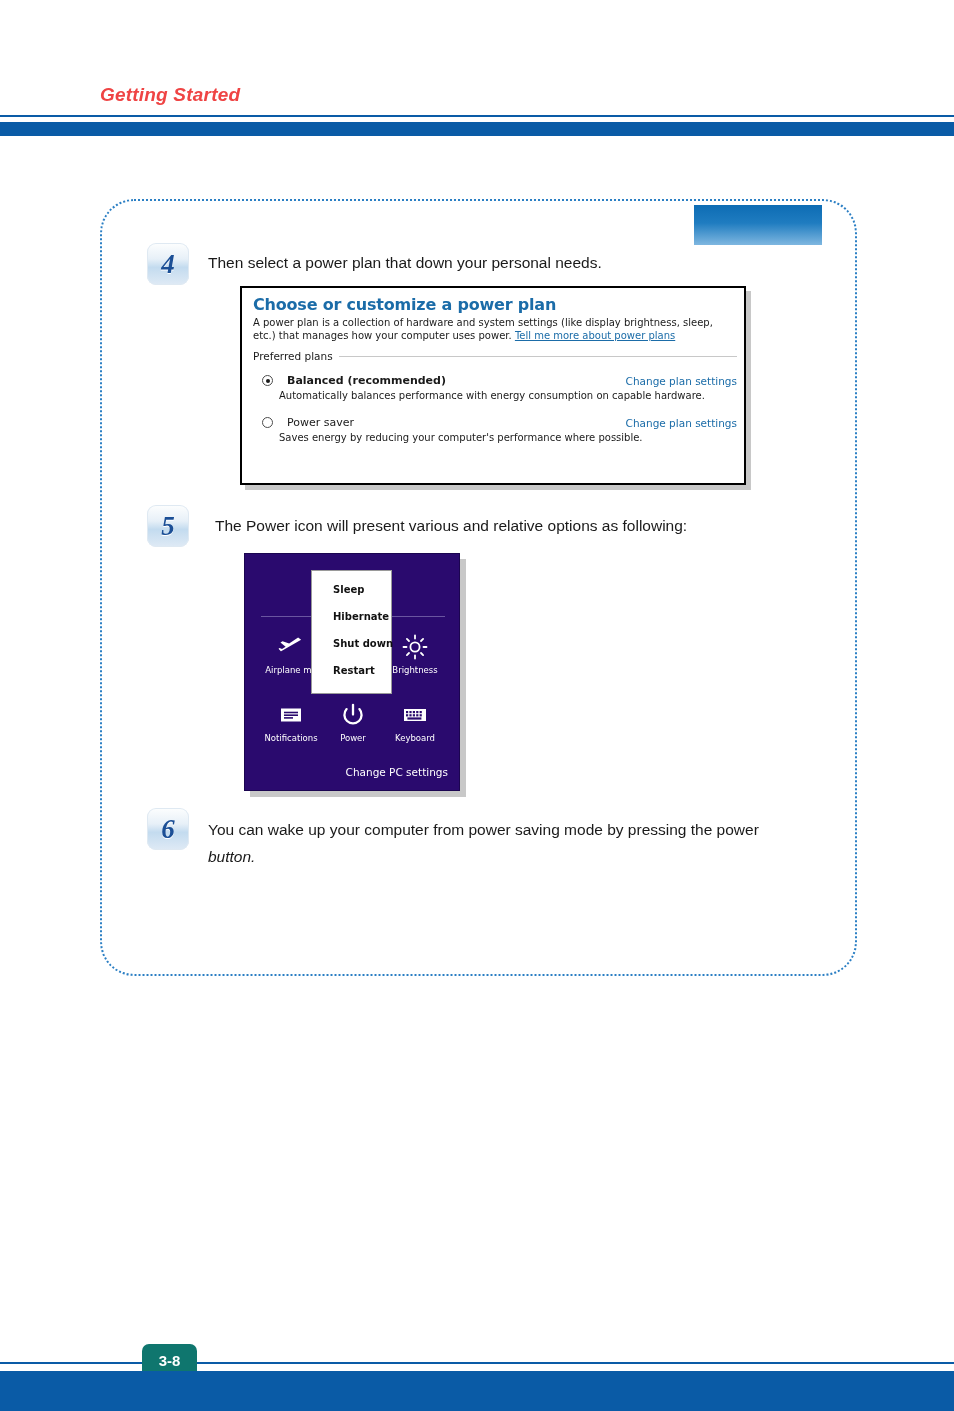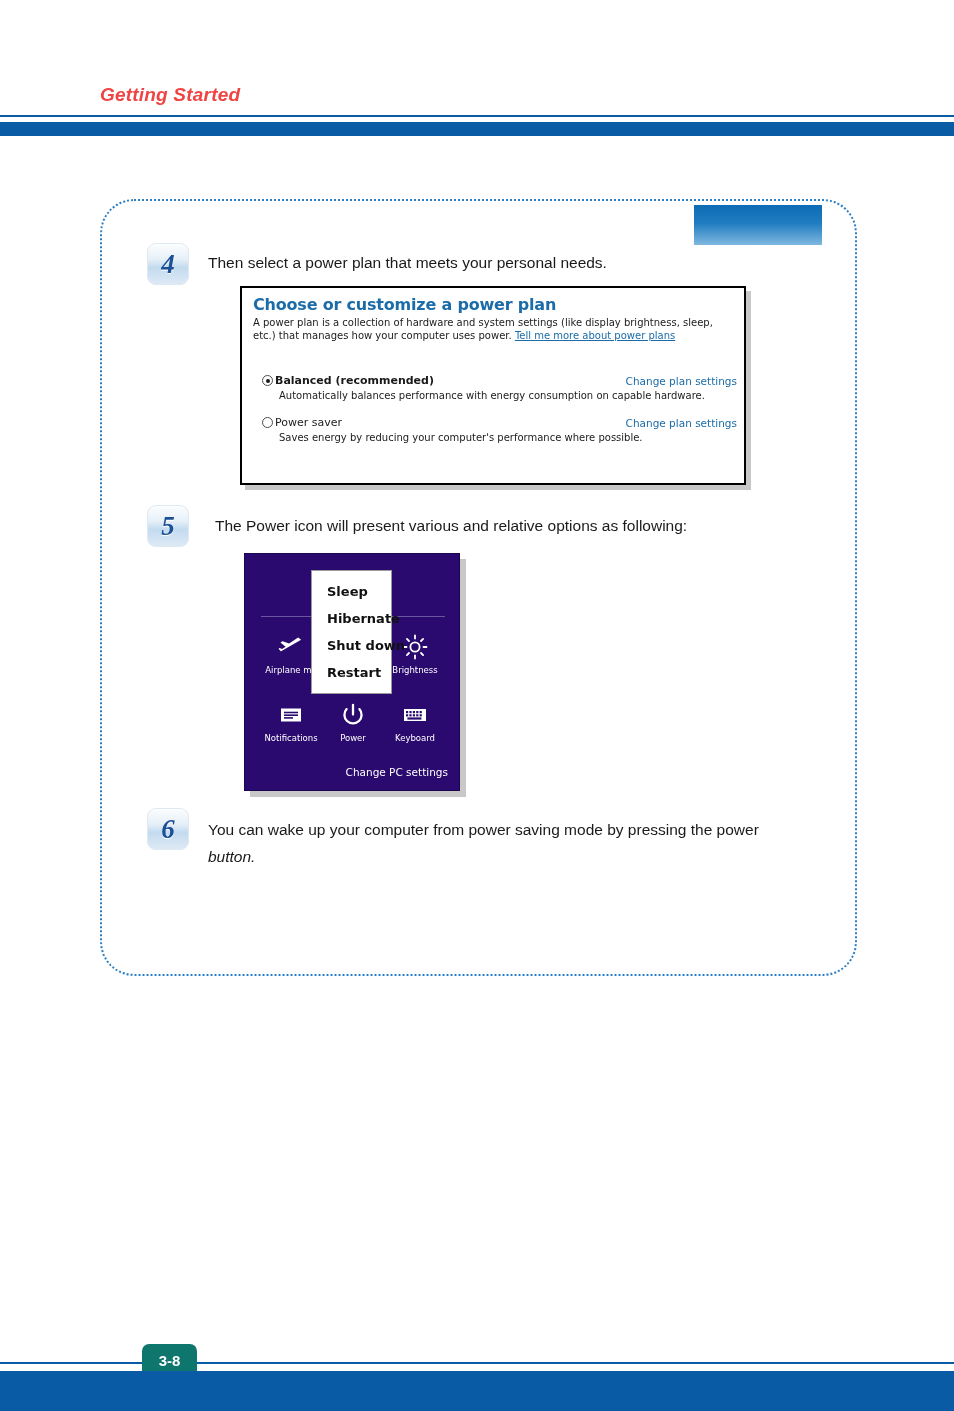--- a/index.html
+++ b/index.html
@@ -155,21 +155,21 @@
     width: 475px;
   }
   .plan-head {
     display: flex;
     align-items: center;
     justify-content: space-between;
   }
   .plan-head-left {
     display: flex;
     align-items: center;
-    gap: 2px;
+    gap: 14px;
   }
   .radio {
     width: 11px;
     height: 11px;
     border-radius: 50%;
     border: 1px solid #4c4c4c;
     background: #ffffff;
     box-sizing: border-box;
     position: relative;
     flex: 0 0 auto;
@@ -279,22 +279,22 @@
     top: 570px;
     width: 81px;
     height: 124px;
     background: #ffffff;
     border: 1px solid #9a9a9a;
     box-sizing: border-box;
     font-family: "DejaVu Sans", sans-serif;
   }
   .power-menu-item {
     position: absolute;
-    left: 15px;
-    font-size: 13px;
+    left: 21px;
+    font-size: 10px;
     color: #111111;
     font-weight: bold;
     white-space: nowrap;
     cursor: pointer;
   }
 
   
   #footer-rule-thin {
     position: absolute;
     left: 0;
@@ -332,30 +332,34 @@
 <div id="page-header">
   <div id="header-title">Getting Started</div>
   <div id="header-rule-thin"></div>
   <div id="header-rule-thick"></div>
 </div>
 
 <div id="content-box"></div>
 <div id="blue-tab"></div>
 
 <div class="step-badge" style="left:147px; top:243px;">4</div>
-<div class="step-text" style="left:208px; top:248px; width:620px;">Then select a power plan that meets your personal needs.</div>
+<div class="step-text" style="left:208px; top:248px; width:620px;">Then select a power plan that down your personal needs.</div>
 
 <div id="power-plan-dialog">
 
   <div id="ppd-heading">Choose or customize a power plan</div>
 
   <div id="ppd-desc">
     <span>A power plan is a collection of hardware and system settings (like display brightness, sleep, etc.) that manages how your computer uses power. </span><span id="ppd-desc-link">Tell me more about power plans</span>
   </div>
 
+  <div id="ppd-preferred-row">
+    <span id="ppd-preferred-label">Preferred plans</span>
+    <span class="hline"></span>
+  </div>
 
   <div class="plan-row" style="top:86px;">
     <div class="plan-head">
       <div class="plan-head-left">
         <span class="radio checked"></span>
         <span class="plan-name">Balanced (recommended)</span>
       </div>
       <span class="plan-link">Change plan settings</span>
     </div>
     <div class="plan-sub">Automatically balances performance with energy consumption on capable hardware.</div>

